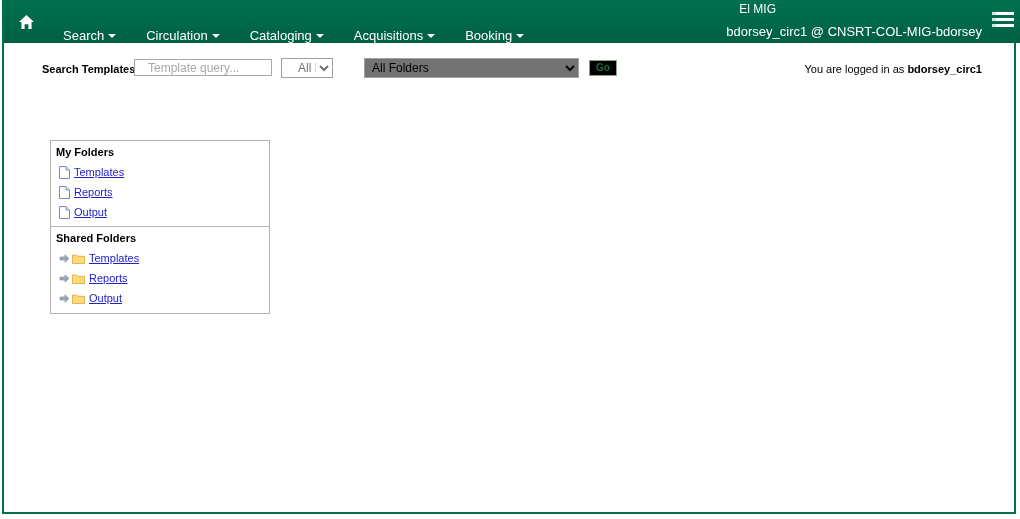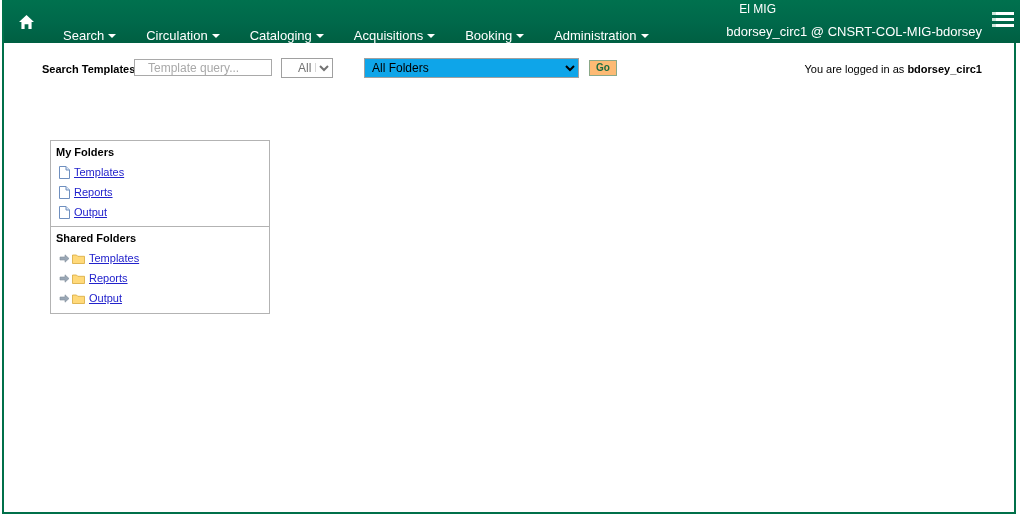--- a/index.html
+++ b/index.html
@@ -175,35 +175,35 @@
   #folder-select {
     position: absolute;
     left: 360px;
     top: 15px;
     width: 215px;
     height: 20px;
     font-family: "Liberation Sans", sans-serif;
     font-size: 12px;
     color: #000;
     border: 1px solid #a0a0a0;
-    background: #0ea5e9;
+    background: #737373;
     padding-left: 3px;
     box-sizing: border-box;
   }
   #go-button {
     position: absolute;
     left: 585px;
     top: 17px;
     width: 28px;
     height: 16px;
     font-family: "Liberation Sans", sans-serif;
     font-size: 10px;
     font-weight: bold;
     color: #1d6b3f;
-    background: #fdba74;
+    background: #000000;
     border: 1px solid #8aa888;
     padding: 0;
     line-height: 14px;
     cursor: pointer;
     box-sizing: border-box;
   }
   #login-status {
     position: absolute;
     right: 36px;
     top: 20px;
@@ -288,21 +288,20 @@
             <path d="M8.5 1 L16 8 L13.6 8 L13.6 15 L10.4 15 L10.4 10.2 L6.6 10.2 L6.6 15 L3.4 15 L3.4 8 L1 8 Z" fill="#ffffff"></path>
           </svg>
         </span>
       </div>
 
       <a class="nav-item"><span>Search</span><span class="caret"></span></a>
       <a class="nav-item"><span>Circulation</span><span class="caret"></span></a>
       <a class="nav-item"><span>Cataloging</span><span class="caret"></span></a>
       <a class="nav-item"><span>Acquisitions</span><span class="caret"></span></a>
       <a class="nav-item"><span>Booking</span><span class="caret"></span></a>
-      <a class="nav-item"><span>Administration</span><span class="caret"></span></a>
     </div>
 
     <div id="org-label">El MIG</div>
     <div id="user-label">bdorsey_circ1 @ CNSRT-COL-MIG-bdorsey</div>
 
     <div id="menu-toggle">
       <span class="ham-row" style="top:1px"></span>
       <span class="ham-row" style="top:7px"></span>
       <span class="ham-row" style="top:13px"></span>
     </div>

